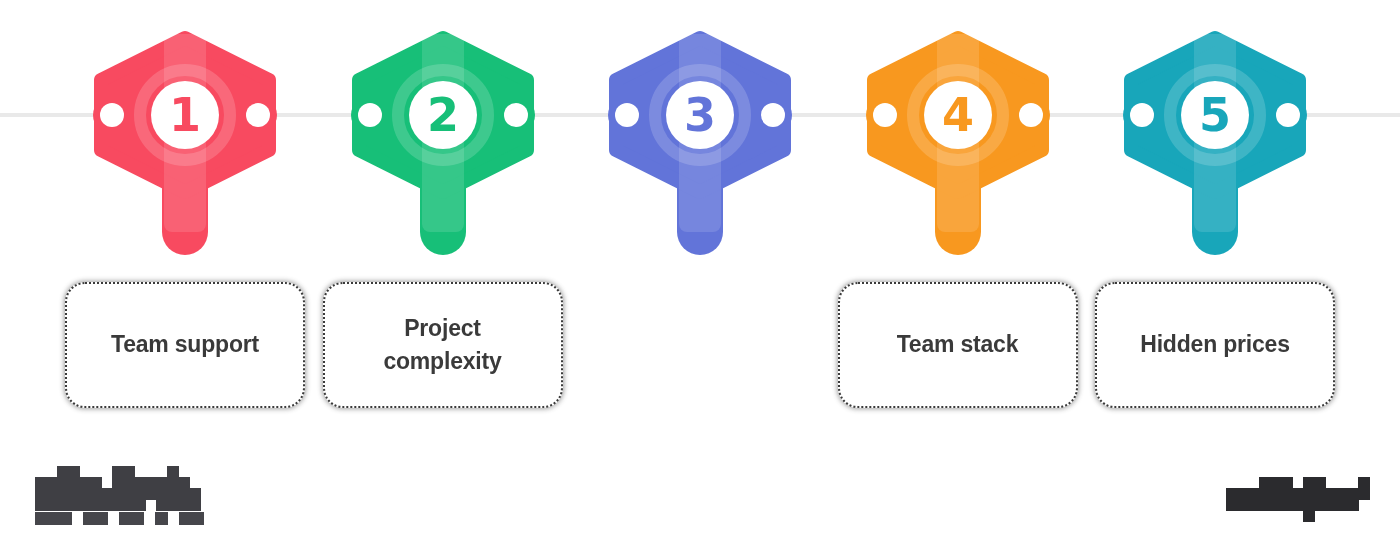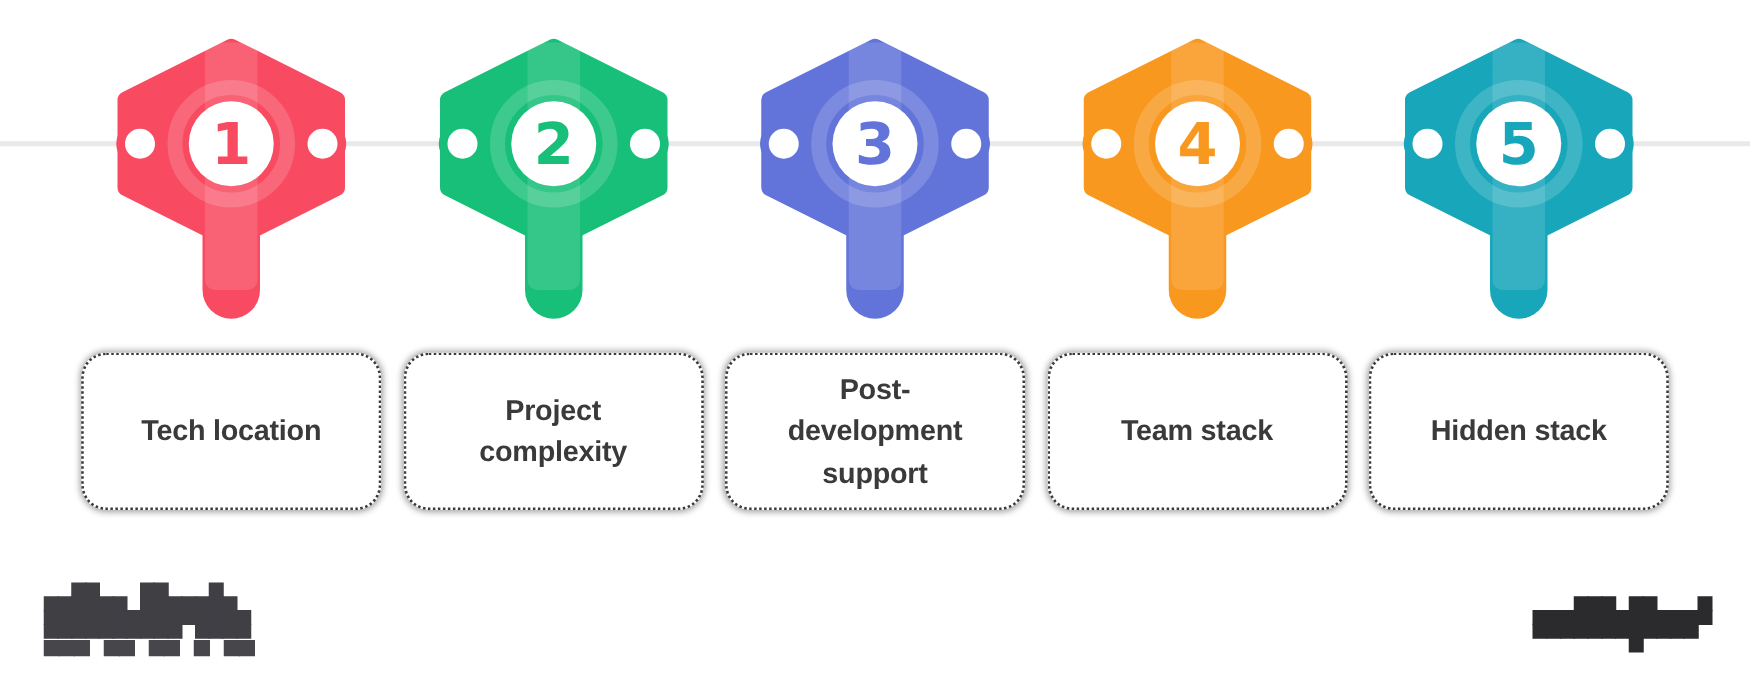--- a/index.html
+++ b/index.html
@@ -60,21 +60,21 @@
       <circle class="fc" cx="173" cy="87" r="19"></circle>
       <path class="fc badge" d="M100 10 L184 52 L184 122 L100 164 L16 122 L16 52 Z"></path>
       <rect class="stripe" x="79" y="6" width="42" height="198" rx="8"></rect>
       <circle class="ring" cx="100" cy="87" r="45"></circle>
       <circle cx="100" cy="87" r="34" fill="#ffffff"></circle>
       <circle cx="27" cy="87" r="12" fill="#ffffff"></circle>
       <circle cx="173" cy="87" r="12" fill="#ffffff"></circle>
       <text class="num" x="100" y="103" text-anchor="middle">1</text>
     </svg>
     <div class="card">
-      <span class="card-label">Tech location</span>
+      <span class="card-label">Team support</span>
     </div>
   </div>
 
   <div class="step" style="--c: #17bf78;">
     <svg class="marker" width="200" height="232" viewBox="0 0 200 232" aria-hidden="true">
       <rect class="fc" x="77" y="120" width="46" height="107" rx="23"></rect>
       <circle class="fc" cx="27" cy="87" r="19"></circle>
       <circle class="fc" cx="173" cy="87" r="19"></circle>
       <path class="fc badge" d="M100 10 L184 52 L184 122 L100 164 L16 122 L16 52 Z"></path>
       <rect class="stripe" x="79" y="6" width="42" height="198" rx="8"></rect>
@@ -95,23 +95,20 @@
       <circle class="fc" cx="27" cy="87" r="19"></circle>
       <circle class="fc" cx="173" cy="87" r="19"></circle>
       <path class="fc badge" d="M100 10 L184 52 L184 122 L100 164 L16 122 L16 52 Z"></path>
       <rect class="stripe" x="79" y="6" width="42" height="198" rx="8"></rect>
       <circle class="ring" cx="100" cy="87" r="45"></circle>
       <circle cx="100" cy="87" r="34" fill="#ffffff"></circle>
       <circle cx="27" cy="87" r="12" fill="#ffffff"></circle>
       <circle cx="173" cy="87" r="12" fill="#ffffff"></circle>
       <text class="num" x="100" y="103" text-anchor="middle">3</text>
     </svg>
-    <div class="card">
-      <span class="card-label">Post-development support</span>
-    </div>
   </div>
 
   <div class="step" style="--c: #f8981f;">
     <svg class="marker" width="200" height="232" viewBox="0 0 200 232" aria-hidden="true">
       <rect class="fc" x="77" y="120" width="46" height="107" rx="23"></rect>
       <circle class="fc" cx="27" cy="87" r="19"></circle>
       <circle class="fc" cx="173" cy="87" r="19"></circle>
       <path class="fc badge" d="M100 10 L184 52 L184 122 L100 164 L16 122 L16 52 Z"></path>
       <rect class="stripe" x="79" y="6" width="42" height="198" rx="8"></rect>
       <circle class="ring" cx="100" cy="87" r="45"></circle>
@@ -132,21 +129,21 @@
       <circle class="fc" cx="173" cy="87" r="19"></circle>
       <path class="fc badge" d="M100 10 L184 52 L184 122 L100 164 L16 122 L16 52 Z"></path>
       <rect class="stripe" x="79" y="6" width="42" height="198" rx="8"></rect>
       <circle class="ring" cx="100" cy="87" r="45"></circle>
       <circle cx="100" cy="87" r="34" fill="#ffffff"></circle>
       <circle cx="27" cy="87" r="12" fill="#ffffff"></circle>
       <circle cx="173" cy="87" r="12" fill="#ffffff"></circle>
       <text class="num" x="100" y="103" text-anchor="middle">5</text>
     </svg>
     <div class="card">
-      <span class="card-label">Hidden stack</span>
+      <span class="card-label">Hidden prices</span>
     </div>
   </div>
 </div>
 
   <div class="mosaic mosaic-left-main">
       <i style="left: 22px; top: 0px; width: 11.5px; height: 11.5px; background: rgb(63, 63, 68);"></i>
       <i style="left: 33px; top: 0px; width: 11.5px; height: 11.5px; background: rgb(63, 63, 68);"></i>
       <i style="left: 77px; top: 0px; width: 11.5px; height: 11.5px; background: rgb(63, 63, 68);"></i>
       <i style="left: 88px; top: 0px; width: 11.5px; height: 11.5px; background: rgb(63, 63, 68);"></i>
       <i style="left: 132px; top: 0px; width: 11.5px; height: 11.5px; background: rgb(63, 63, 68);"></i>

